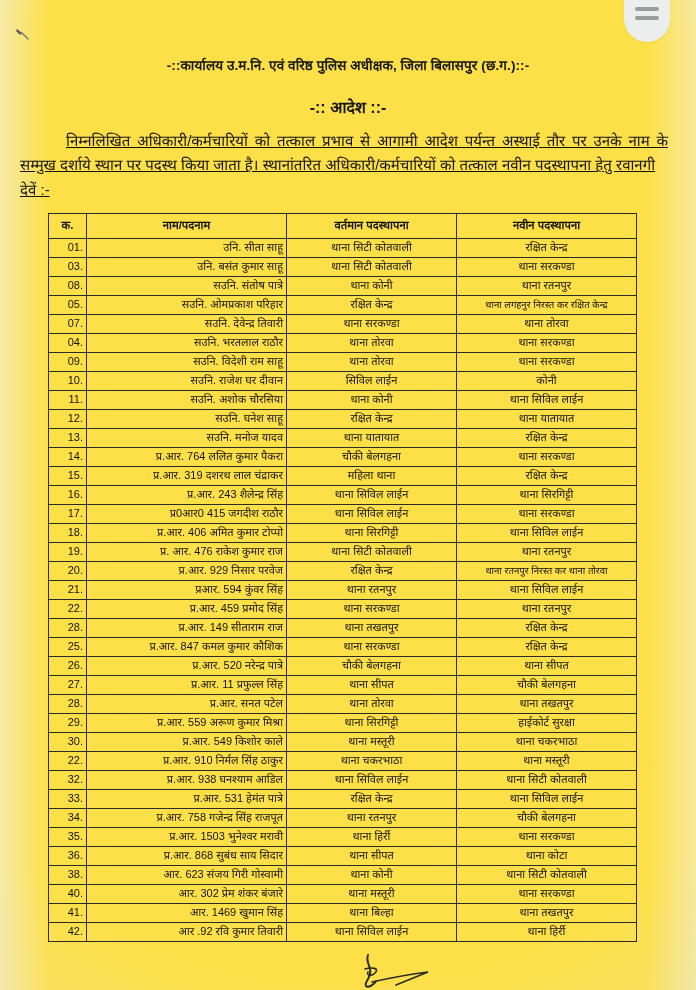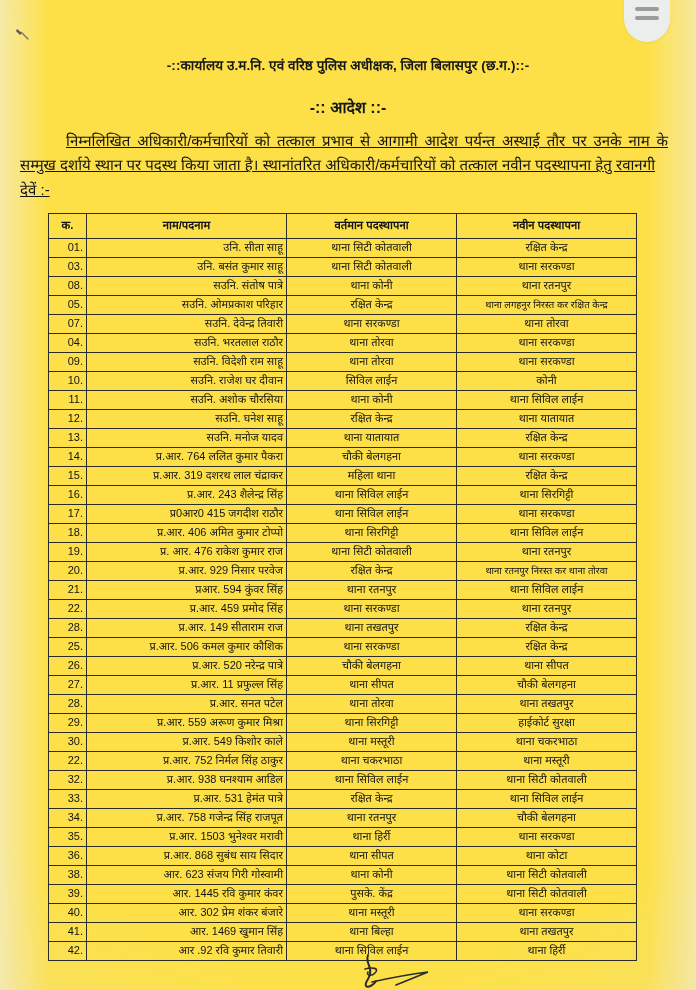--- a/index.html
+++ b/index.html
@@ -309,21 +309,21 @@
             <td class="new">थाना रतनपुर</td>
           </tr>
           <tr>
             <td class="sl">28.</td>
             <td class="name">प्र.आर. 149 सीताराम राज</td>
             <td class="cur">थाना तखतपुर</td>
             <td class="new">रक्षित केन्द्र</td>
           </tr>
           <tr>
             <td class="sl">25.</td>
-            <td class="name">प्र.आर. 506 कमल कुमार कौशिक</td>
+            <td class="name">प्र.आर. 847 कमल कुमार कौशिक</td>
             <td class="cur">थाना सरकण्डा</td>
             <td class="new">रक्षित केन्द्र</td>
           </tr>
           <tr>
             <td class="sl">26.</td>
             <td class="name">प्र.आर. 520 नरेन्द्र पात्रे</td>
             <td class="cur">चौकी बेलगहना</td>
             <td class="new">थाना सीपत</td>
           </tr>
           <tr>
@@ -345,21 +345,21 @@
             <td class="new">हाईकोर्ट सुरक्षा</td>
           </tr>
           <tr>
             <td class="sl">30.</td>
             <td class="name">प्र.आर. 549 किशोर काले</td>
             <td class="cur">थाना मस्तूरी</td>
             <td class="new">थाना चकरभाठा</td>
           </tr>
           <tr>
             <td class="sl">22.</td>
-            <td class="name">प्र.आर. 752 निर्मल सिंह ठाकुर</td>
+            <td class="name">प्र.आर. 910 निर्मल सिंह ठाकुर</td>
             <td class="cur">थाना चकरभाठा</td>
             <td class="new">थाना मस्तूरी</td>
           </tr>
           <tr>
             <td class="sl">32.</td>
             <td class="name">प्र.आर. 938 घनश्याम आडिल</td>
             <td class="cur">थाना सिविल लाईन</td>
             <td class="new">थाना सिटी कोतवाली</td>
           </tr>
           <tr>
@@ -383,26 +383,20 @@
           <tr>
             <td class="sl">36.</td>
             <td class="name">प्र.आर. 868 सुबंध साय सिदार</td>
             <td class="cur">थाना सीपत</td>
             <td class="new">थाना कोटा</td>
           </tr>
           <tr>
             <td class="sl">38.</td>
             <td class="name">आर. 623 संजय गिरी गोस्वामी</td>
             <td class="cur">थाना कोनी</td>
-            <td class="new">थाना सिटी कोतवाली</td>
-          </tr>
-          <tr>
-            <td class="sl">39.</td>
-            <td class="name">आर. 1445 रवि कुमार कंवर</td>
-            <td class="cur">पुसके. केंद्र</td>
             <td class="new">थाना सिटी कोतवाली</td>
           </tr>
           <tr>
             <td class="sl">40.</td>
             <td class="name">आर. 302 प्रेम शंकर बंजारे</td>
             <td class="cur">थाना मस्तूरी</td>
             <td class="new">थाना सरकण्डा</td>
           </tr>
           <tr>
             <td class="sl">41.</td>

